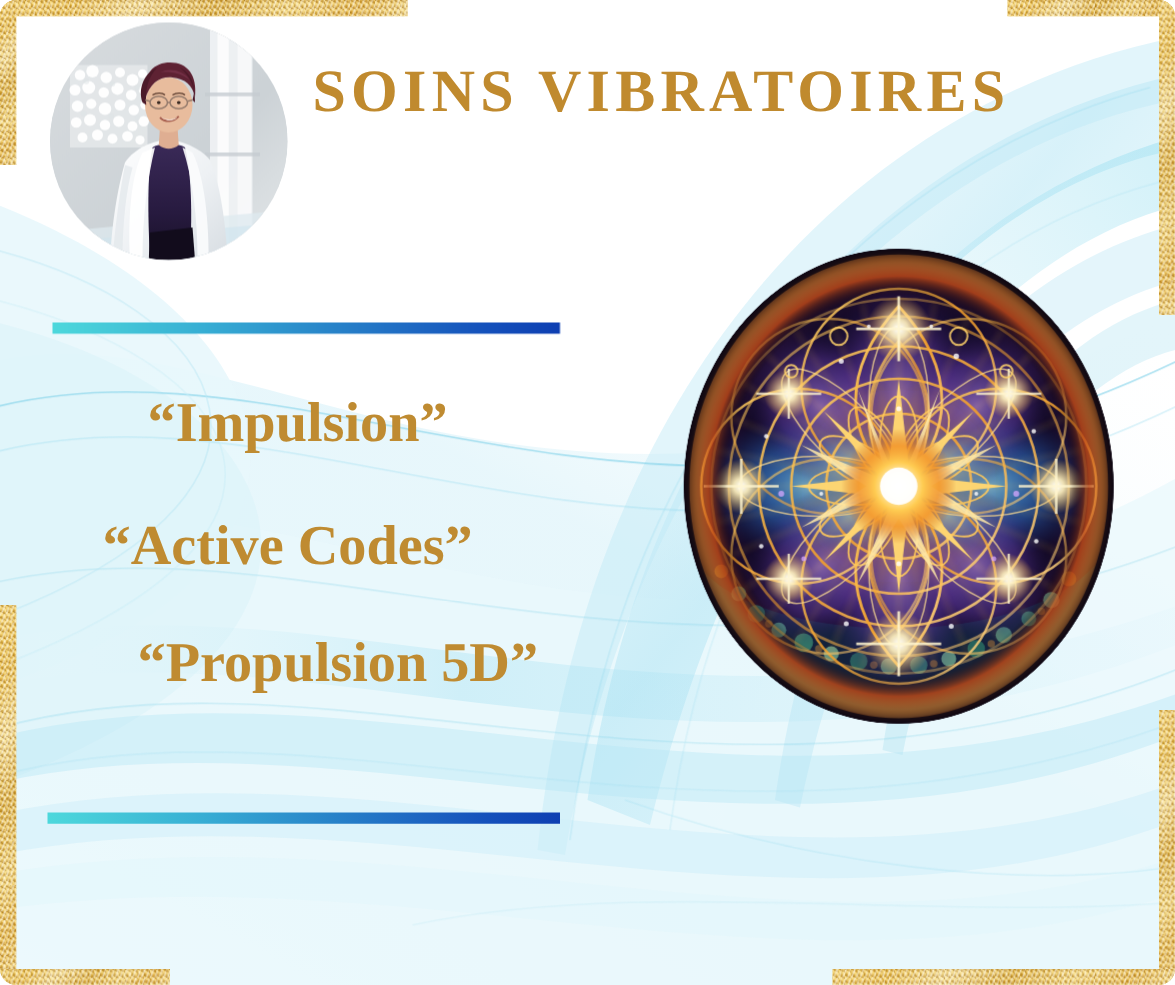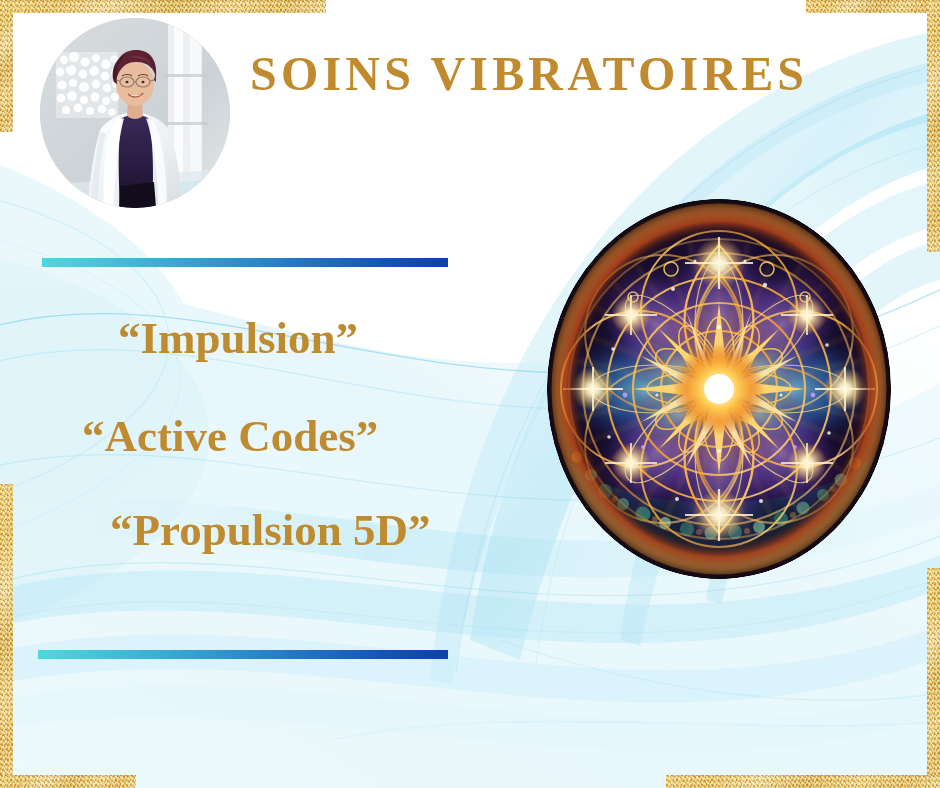--- a/index.html
+++ b/index.html
@@ -11,20 +11,21 @@
   body {
     font-family: "Liberation Serif", serif;
   }
 
   #poster {
     position: relative;
     width: 940px;
     height: 788px;
     overflow: hidden;
     background: #ffffff;
+    border-radius: 13px;
   }
 
   
   .bg-layer {
     position: absolute;
     inset: 0;
     width: 940px;
     height: 788px;
     pointer-events: none;
   }

